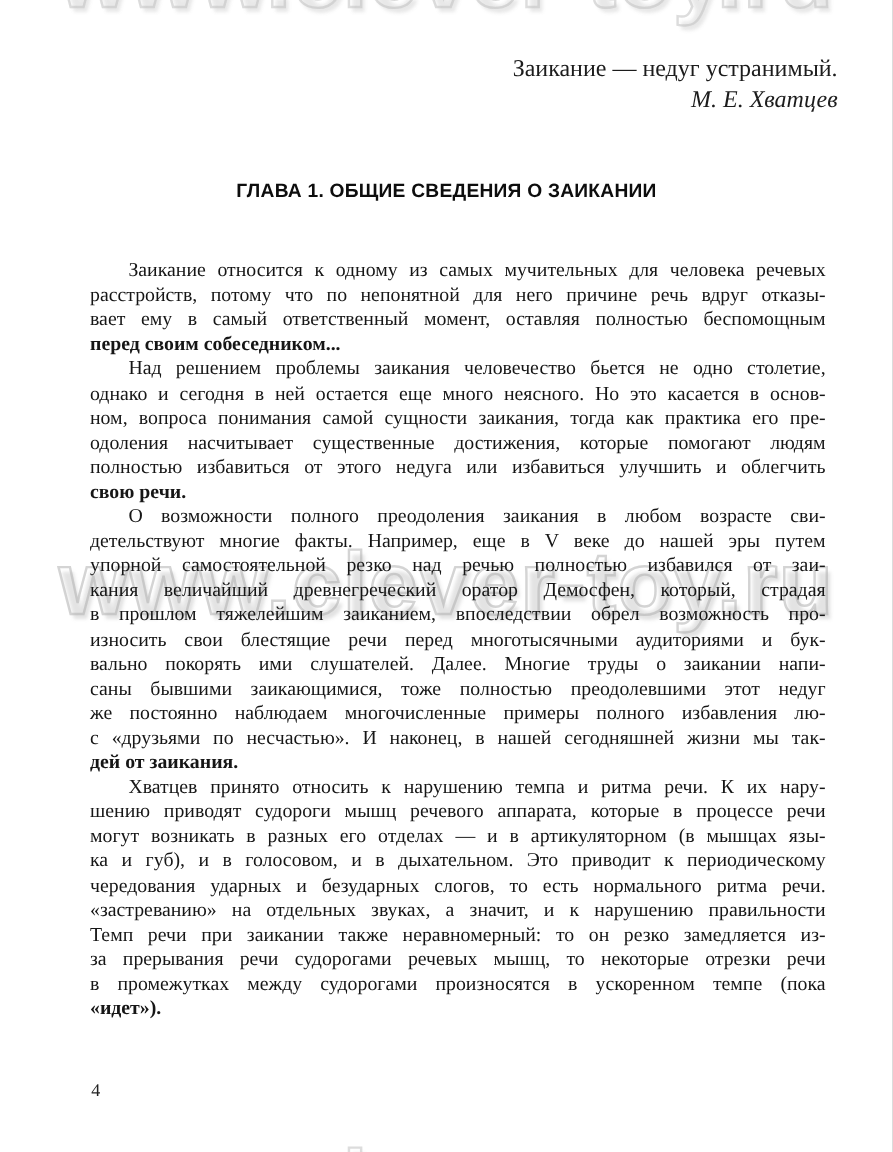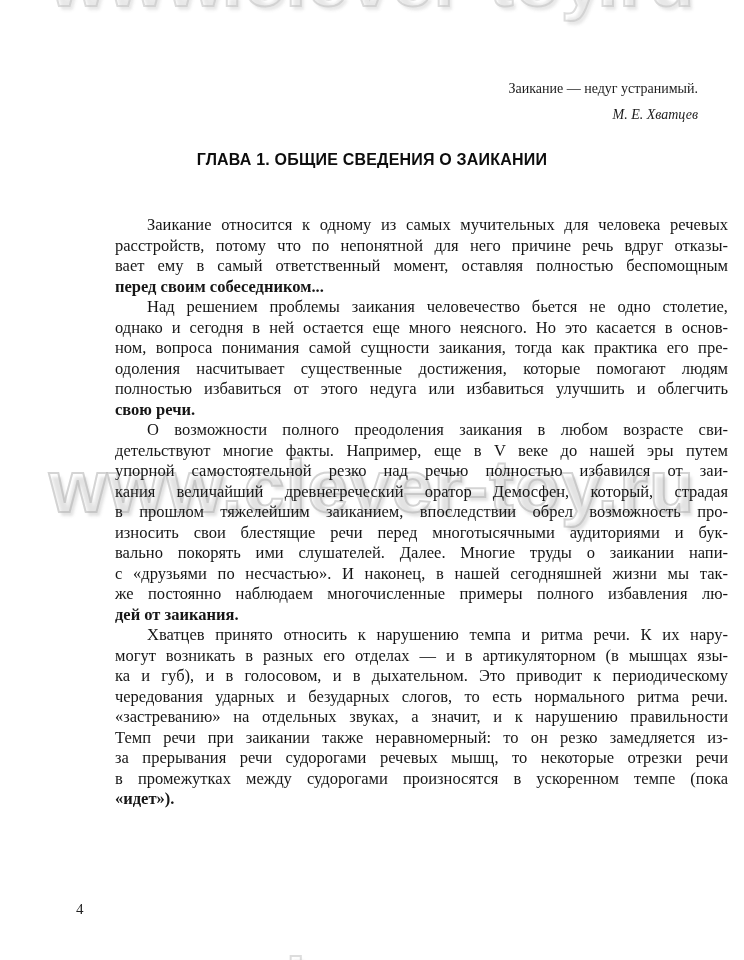--- a/index.html
+++ b/index.html
@@ -9,24 +9,24 @@
     width: 744px;
     height: 960px;
     margin: 0 auto;
     background: #ffffff;
     overflow: hidden;
     font-family: "Liberation Serif", serif;
     color: #161616;
   }
   .epigraph {
     position: absolute;
-    top: 76px;
+    top: 44px;
     right: 46px;
     text-align: right;
-    font-size: 14px;
+    font-size: 20px;
     line-height: 26px;
     color: #1c1c1c;
   }
   .epigraph .author { font-style: italic; }
   .chapter-title {
     position: absolute;
     top: 151px;
     left: 0;
     width: 100%;
     text-align: center;
@@ -37,21 +37,20 @@
     color: #0d0d0d;
   }
   .body-text {
     position: absolute;
     top: 215px;
     left: 75px;
     width: 613px;
     font-size: 16.5px;
     line-height: 20.5px;
     z-index: 2;
-    margin-left: 40px;
   }
   .body-text .line {
     text-align: justify;
     text-align-last: justify;
     white-space: normal;
   }
   .body-text .line.first { text-indent: 32px; }
   .body-text .line.last { text-align-last: left; font-weight: bold; }
   .page-number {
     position: absolute;
@@ -113,26 +112,28 @@
         <div class="line last">свою речи.</div>
       </div>
       <div class="paragraph">
         <div class="line first">О возможности полного преодоления заикания в любом возрасте сви-</div>
         <div class="line">детельствуют многие факты. Например, еще в V веке до нашей эры путем</div>
         <div class="line">упорной самостоятельной резко над речью полностью избавился от заи-</div>
         <div class="line">кания величайший древнегреческий оратор Демосфен, который, страдая</div>
         <div class="line">в прошлом тяжелейшим заиканием, впоследствии обрел возможность про-</div>
         <div class="line">износить свои блестящие речи перед многотысячными аудиториями и бук-</div>
         <div class="line">вально покорять ими слушателей. Далее. Многие труды о заикании напи-</div>
+        <div class="line">саны бывшими заикающимися, тоже полностью преодолевшими этот недуг</div>
+        <div class="line">же постоянно наблюдаем многочисленные примеры полного избавления лю-</div>
         <div class="line">с «друзьями по несчастью». И наконец, в нашей сегодняшней жизни мы так-</div>
-        <div class="line">же постоянно наблюдаем многочисленные примеры полного избавления лю-</div>
         <div class="line last">дей от заикания.</div>
       </div>
       <div class="paragraph">
         <div class="line first">Хватцев принято относить к нарушению темпа и ритма речи. К их нару-</div>
+        <div class="line">шению приводят судороги мышц речевого аппарата, которые в процессе речи</div>
         <div class="line">могут возникать в разных его отделах — и в артикуляторном (в мышцах язы-</div>
         <div class="line">ка и губ), и в голосовом, и в дыхательном. Это приводит к периодическому</div>
         <div class="line">чередования ударных и безударных слогов, то есть нормального ритма речи.</div>
         <div class="line">«застреванию» на отдельных звуках, а значит, и к нарушению правильности</div>
         <div class="line">Темп речи при заикании также неравномерный: то он резко замедляется из-</div>
         <div class="line">за прерывания речи судорогами речевых мышц, то некоторые отрезки речи</div>
         <div class="line">в промежутках между судорогами произносятся в ускоренном темпе (пока</div>
         <div class="line last">«идет»).</div>
       </div>
     </div>

